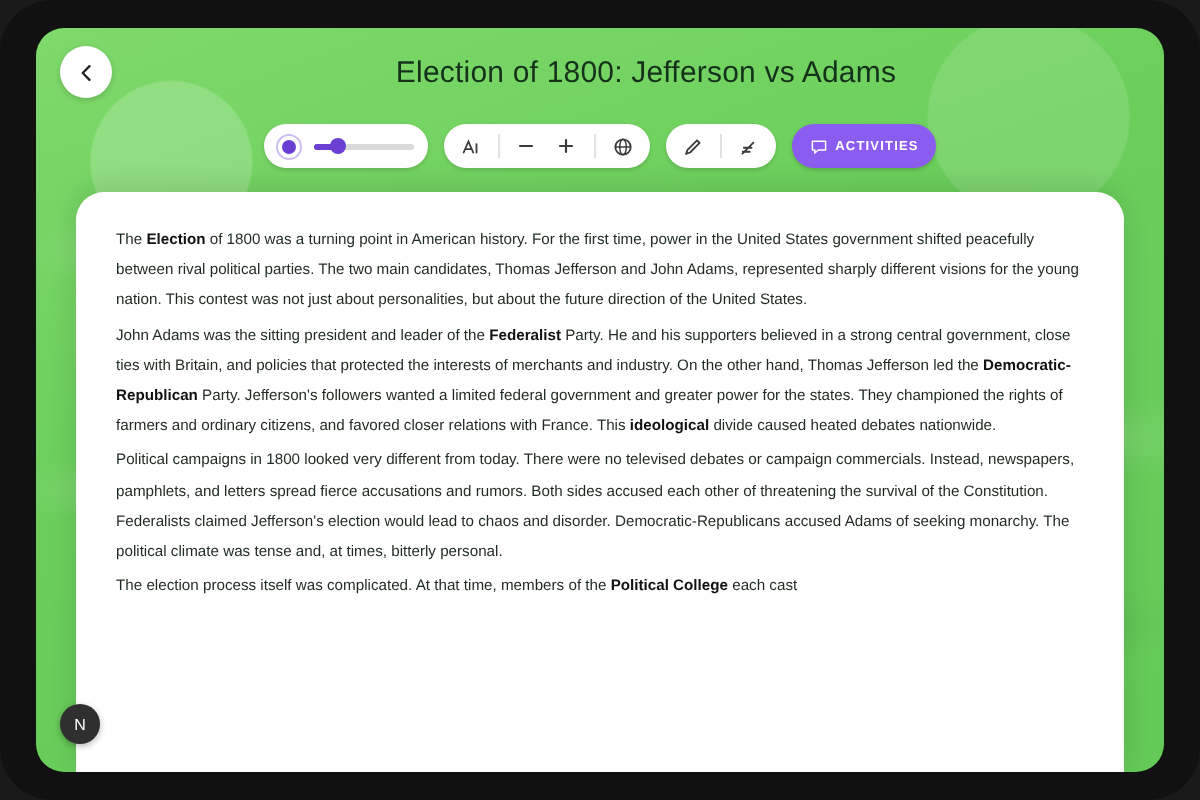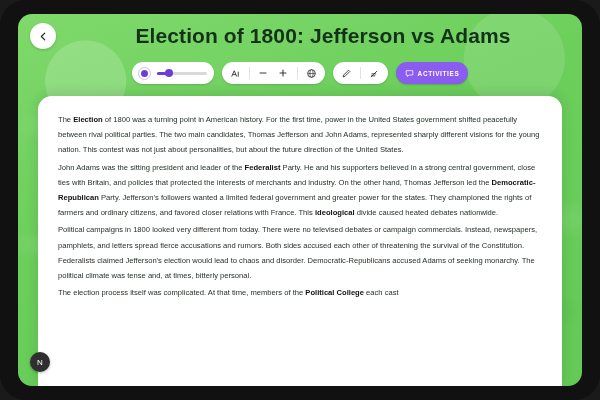--- a/index.html
+++ b/index.html
@@ -60,22 +60,22 @@
     background: #ffffff;
     display: flex; align-items: center; justify-content: center;
     box-shadow: 0 1px 3px rgba(0,0,0,0.18);
     flex: 0 0 auto;
     cursor: pointer;
   }
   #page-title {
     position: absolute;
     left: 0; right: 0;
     text-align: center;
-    font-size: 21px;
-    font-weight: 700;
+    font-size: 15px;
+    font-weight: 400;
     color: #14321a;
     letter-spacing: 0.1px;
     pointer-events: none;
     margin-left: 46px;
   }
 
   
   #toolbar {
     display: flex; align-items: center; justify-content: center;
     gap: 8px;

